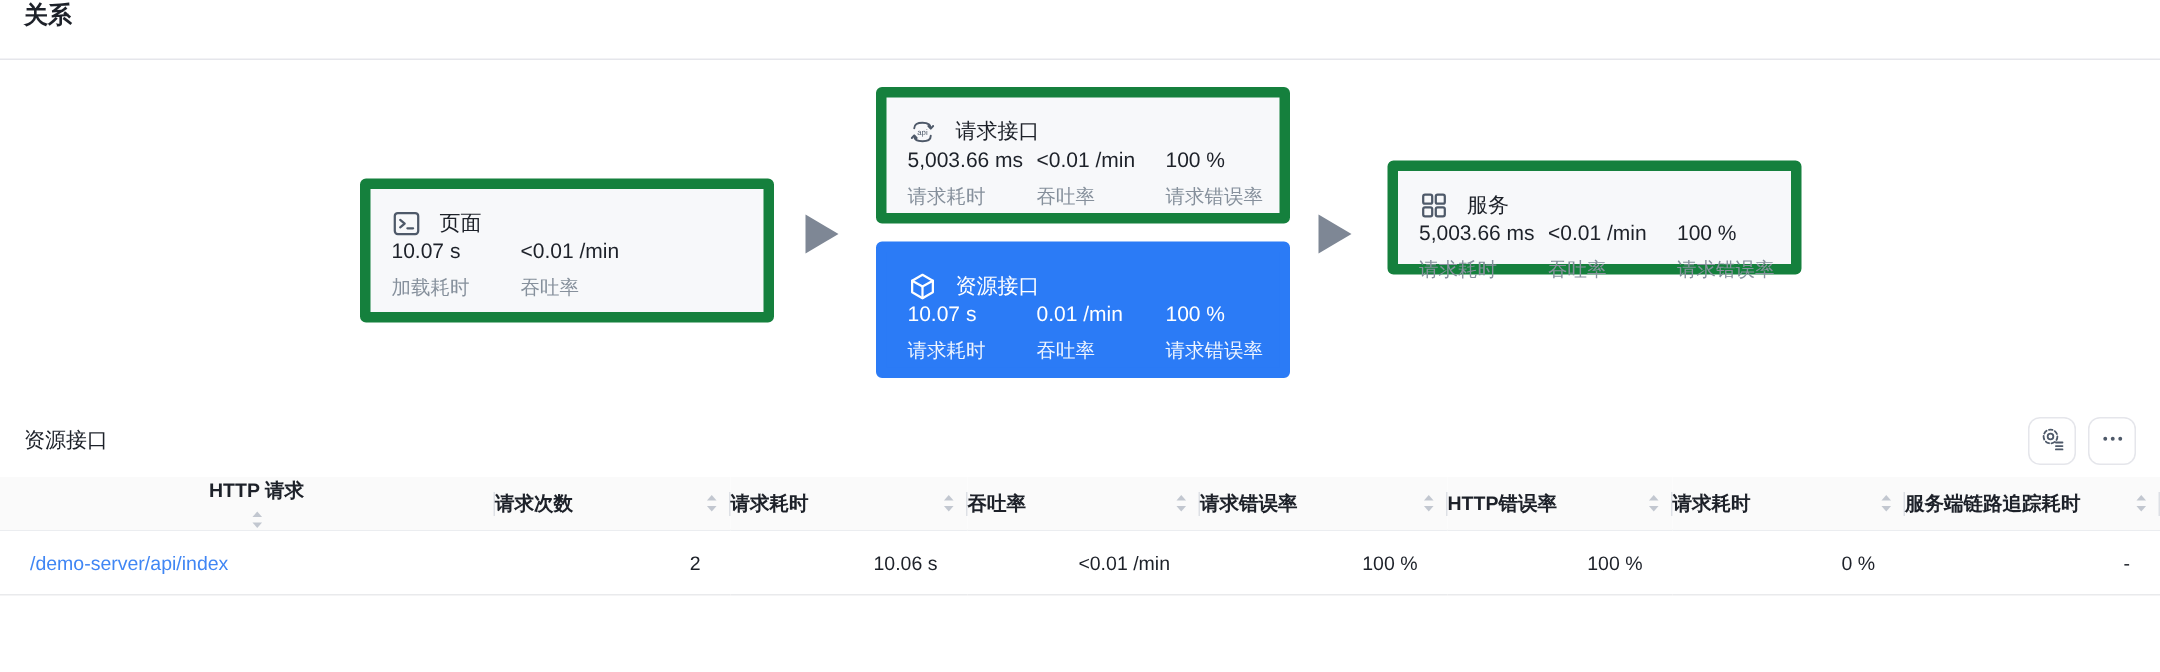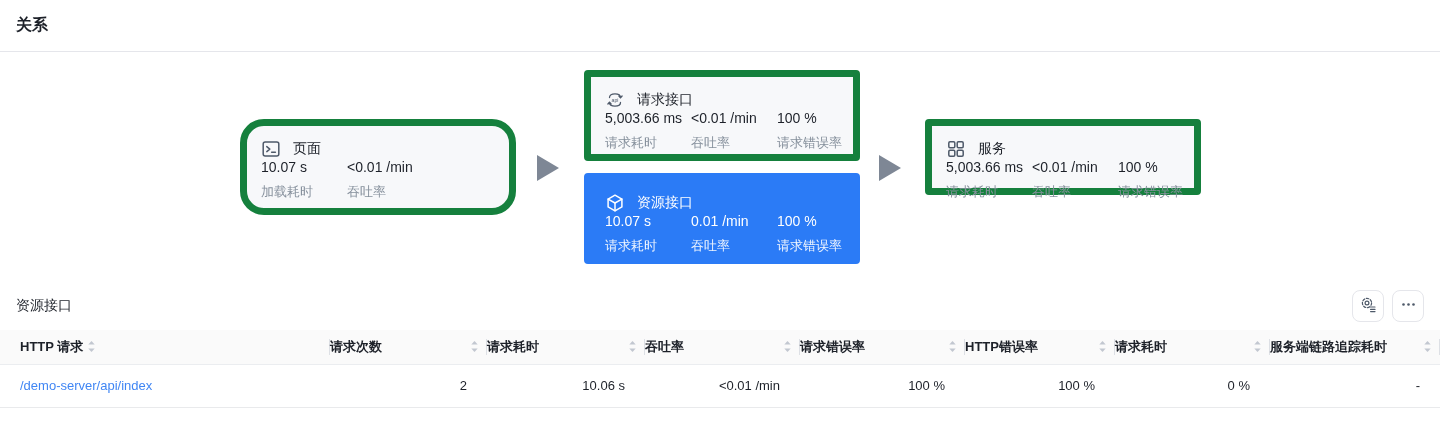--- a/index.html
+++ b/index.html
@@ -4,37 +4,37 @@
 <style>
   * { box-sizing: border-box; margin: 0; padding: 0; }
   html, body { width: 1440px; height: 448px; overflow: hidden; }
   body {
     background: #ffffff;
     font-family: "Liberation Sans", "DejaVu Sans", sans-serif;
     color: #1d2129;
   }
   
   .page-header {
-    height: 52px;
-    display: flex; align-items: center;
+    height: 40px;
+    display: flex; 
     padding: 0 16px;
     border-bottom: 1px solid #e5e6eb;
   }
   .page-title { font-size: 16px; font-weight: 700; color: #1d2129; }
 
   
   .diagram { position: relative; height: 232px; }
   .node {
     position: absolute;
     background: #f7f8fa;
     border: 7px solid #15803d;
     border-radius: 4px;
     padding: 13px 12px 12px 14px;
   }
-  .node-page     { left: 240px; top: 67px;  width: 276px; height: 96px; border-radius: 24px; }
+  .node-page     { left: 240px; top: 79px;  width: 276px; height: 96px; }
   .node-request  { left: 584px; top: 18px;  width: 276px; height: 91px; }
   .node-resource { left: 584px; top: 121px; width: 276px; height: 91px; }
   .node-service  { left: 925px; top: 67px;  width: 276px; height: 76px; }
   .node.selected {
     background: var(--accent, #2b7bf6);
     border-color: var(--accent, #2b7bf6);
     color: #ffffff;
   }
   .node-title { display: flex; align-items: center; gap: 12px; font-size: 14px; color: #1d2129; }
   .node.selected .node-title { color: #ffffff; }
@@ -88,21 +88,21 @@
   }
   thead th::after {
     content: "";
     position: absolute;
     right: 0; top: 50%;
     transform: translateY(-50%);
     width: 1px; height: 16px;
     background: #dde0e5;
   }
   .th-inner { display: flex; align-items: center; gap: 4px; justify-content: space-between; white-space: nowrap; }
-  th.col-left .th-inner { justify-content: flex-start; padding-left: 20px; }
+  th.col-left .th-inner { justify-content: flex-start; padding-left: 20px; flex-direction: column; }
   tbody td {
     height: 43px;
     border-bottom: 1px solid #e9eaec;
     font-size: 13px;
     color: #1d2129;
     text-align: right;
     padding-right: 20px;
     white-space: nowrap;
   }
   tbody td.col-left { text-align: left; padding-left: 20px; padding-right: 0; }

